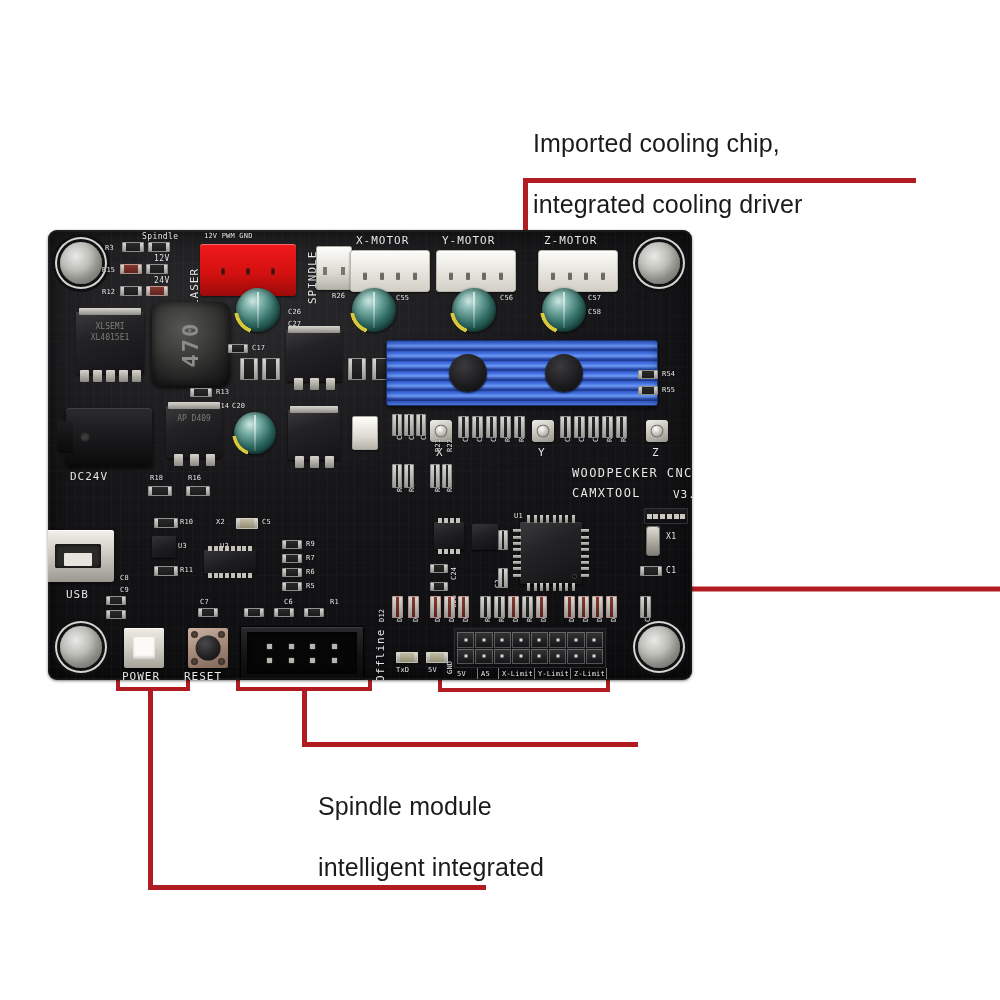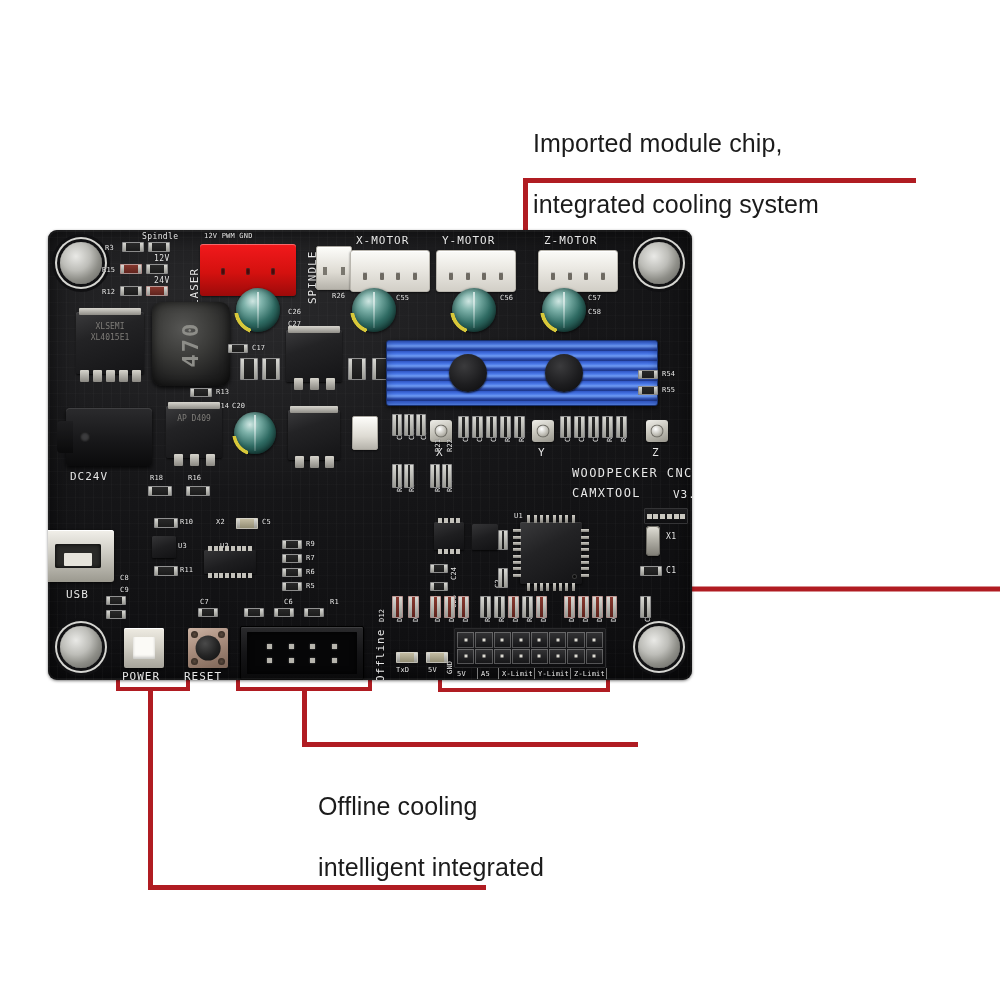--- a/index.html
+++ b/index.html
@@ -291,27 +291,27 @@
 
   <div class="rbox" style="left:236px;top:622px;width:136px;height:69px;"></div>
   <div class="rline" style="left:302px;top:689px;width:5px;height:57px;"></div>
   <div class="rline" style="left:302px;top:742px;width:336px;height:5px;"></div>
 
   <div class="rbox" style="left:116px;top:622px;width:74px;height:69px;"></div>
   <div class="rline" style="left:148px;top:689px;width:5px;height:200px;"></div>
   <div class="rline" style="left:148px;top:885px;width:338px;height:5px;"></div>
 
   <div class="callout" style="left:533px;top:97px;width:420px;">
-    <div>Imported module chip,</div>
-    <div>integrated cooling system</div>
+    <div>Imported cooling chip,</div>
+    <div>integrated cooling driver</div>
   </div>
 
 
   <div class="callout" style="left:318px;top:760px;width:400px;">
-    <div>Offline cooling</div>
+    <div>Spindle module</div>
     <div>intelligent integrated</div>
   </div>
 
 
   <div id="pcb">
 
     <div class="hole" style="left:12px;top:12px;"></div>
     <div class="hole" style="right:12px;top:12px;"></div>
     <div class="hole" style="left:12px;bottom:12px;"></div>
     <div class="hole" style="right:12px;bottom:12px;"></div>

